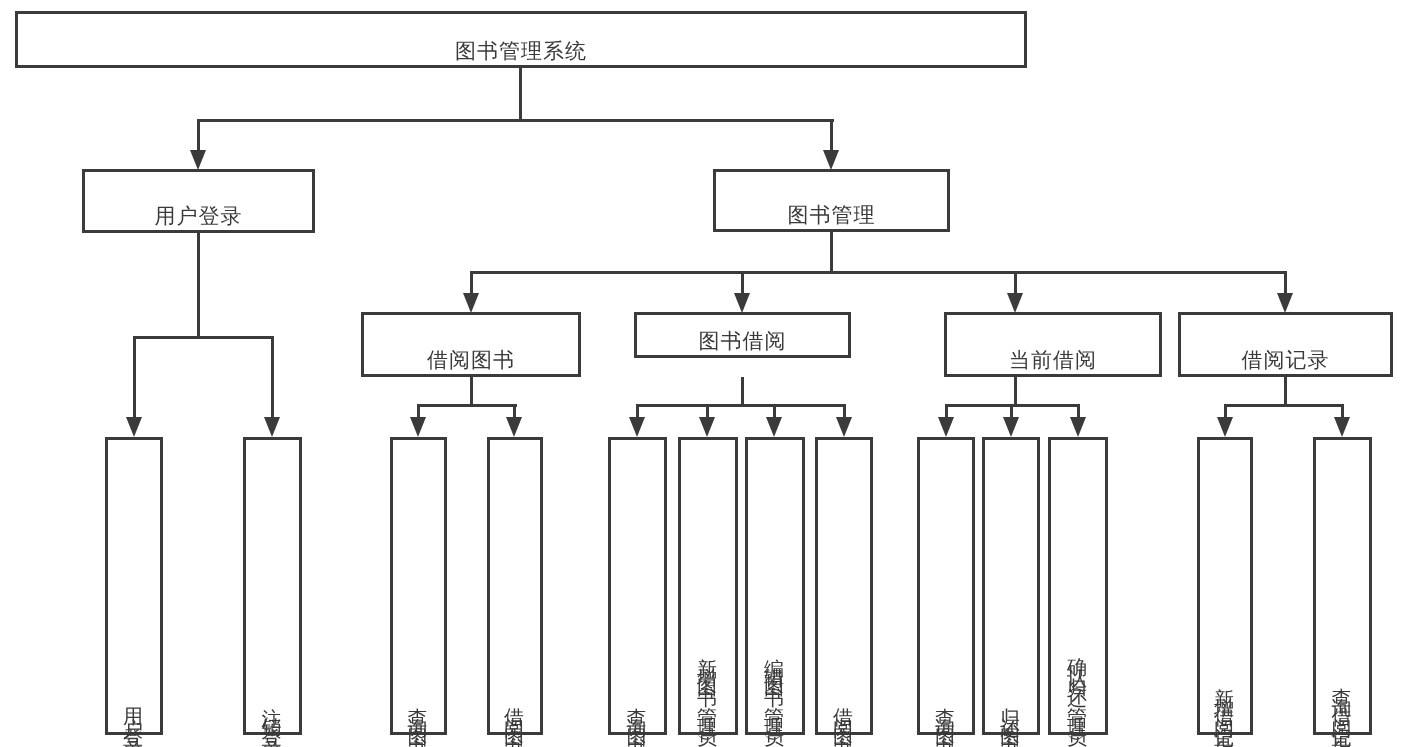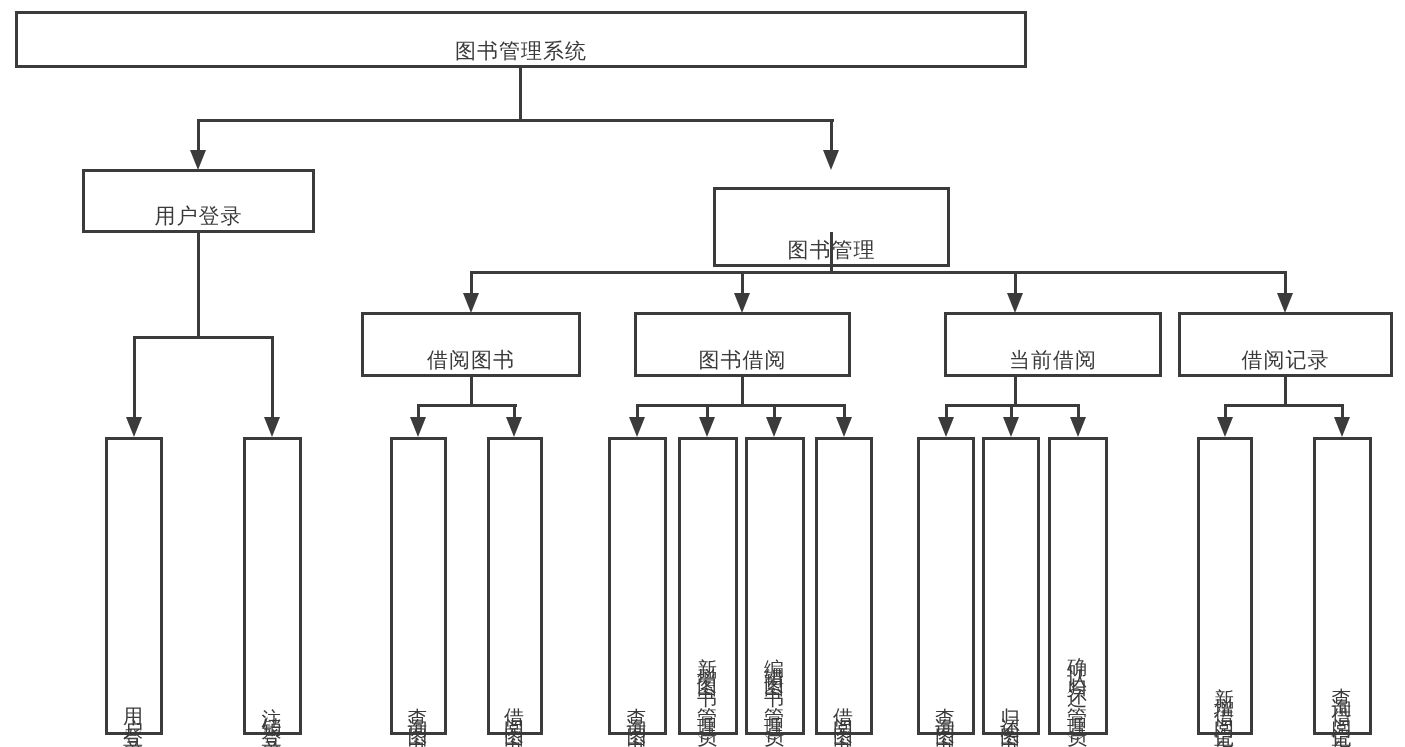--- a/index.html
+++ b/index.html
@@ -74,21 +74,21 @@
   <div class="vline" style="left:519px; top:68px; height:54px;"></div>
   <div class="hline" style="left:197px; top:119px; width:637px;"></div>
   <div class="vline" style="left:197px; top:119px; height:33px;"></div>
   <div class="arrow" style="left:190px; top:150px;"></div>
   <div class="vline" style="left:830px; top:119px; height:33px;"></div>
   <div class="arrow" style="left:823px; top:150px;"></div>
 
   <div class="node" style="left:82px; top:169px; width:233px; height:64px;">
     <span class="lbl">用户登录</span>
   </div>
-  <div class="node" style="left:713px; top:169px; width:237px; height:80px;margin-top:18px;">
+  <div class="node" style="left:713px; top:169px; width:237px; height:63px;">
     <span class="lbl">图书管理</span>
   </div>
 
   <div class="vline" style="left:197px; top:233px; height:105px;"></div>
   <div class="hline" style="left:133px; top:336px; width:141px;"></div>
   <div class="vline" style="left:133px; top:336px; height:82px;"></div>
   <div class="arrow" style="left:126px; top:417px;"></div>
   <div class="vline" style="left:271px; top:336px; height:82px;"></div>
   <div class="arrow" style="left:264px; top:417px;"></div>
 
@@ -99,21 +99,21 @@
   <div class="vline" style="left:741px; top:271px; height:24px;"></div>
   <div class="arrow" style="left:734px; top:293px;"></div>
   <div class="vline" style="left:1014px; top:271px; height:24px;"></div>
   <div class="arrow" style="left:1007px; top:293px;"></div>
   <div class="vline" style="left:1284px; top:271px; height:24px;"></div>
   <div class="arrow" style="left:1277px; top:293px;"></div>
 
   <div class="node" style="left:361px; top:312px; width:220px; height:65px;">
     <span class="lbl">借阅图书</span>
   </div>
-  <div class="node" style="left:634px; top:312px; width:217px; height:65px;">
+  <div class="node" style="left:634px; top:312px; width:217px; height:46px;">
     <span class="lbl">图书借阅</span>
   </div>
   <div class="node" style="left:944px; top:312px; width:218px; height:65px;">
     <span class="lbl">当前借阅</span>
   </div>
   <div class="node" style="left:1178px; top:312px; width:215px; height:65px;">
     <span class="lbl">借阅记录</span>
   </div>
 
   <div class="vline" style="left:470px; top:377px; height:29px;"></div>

